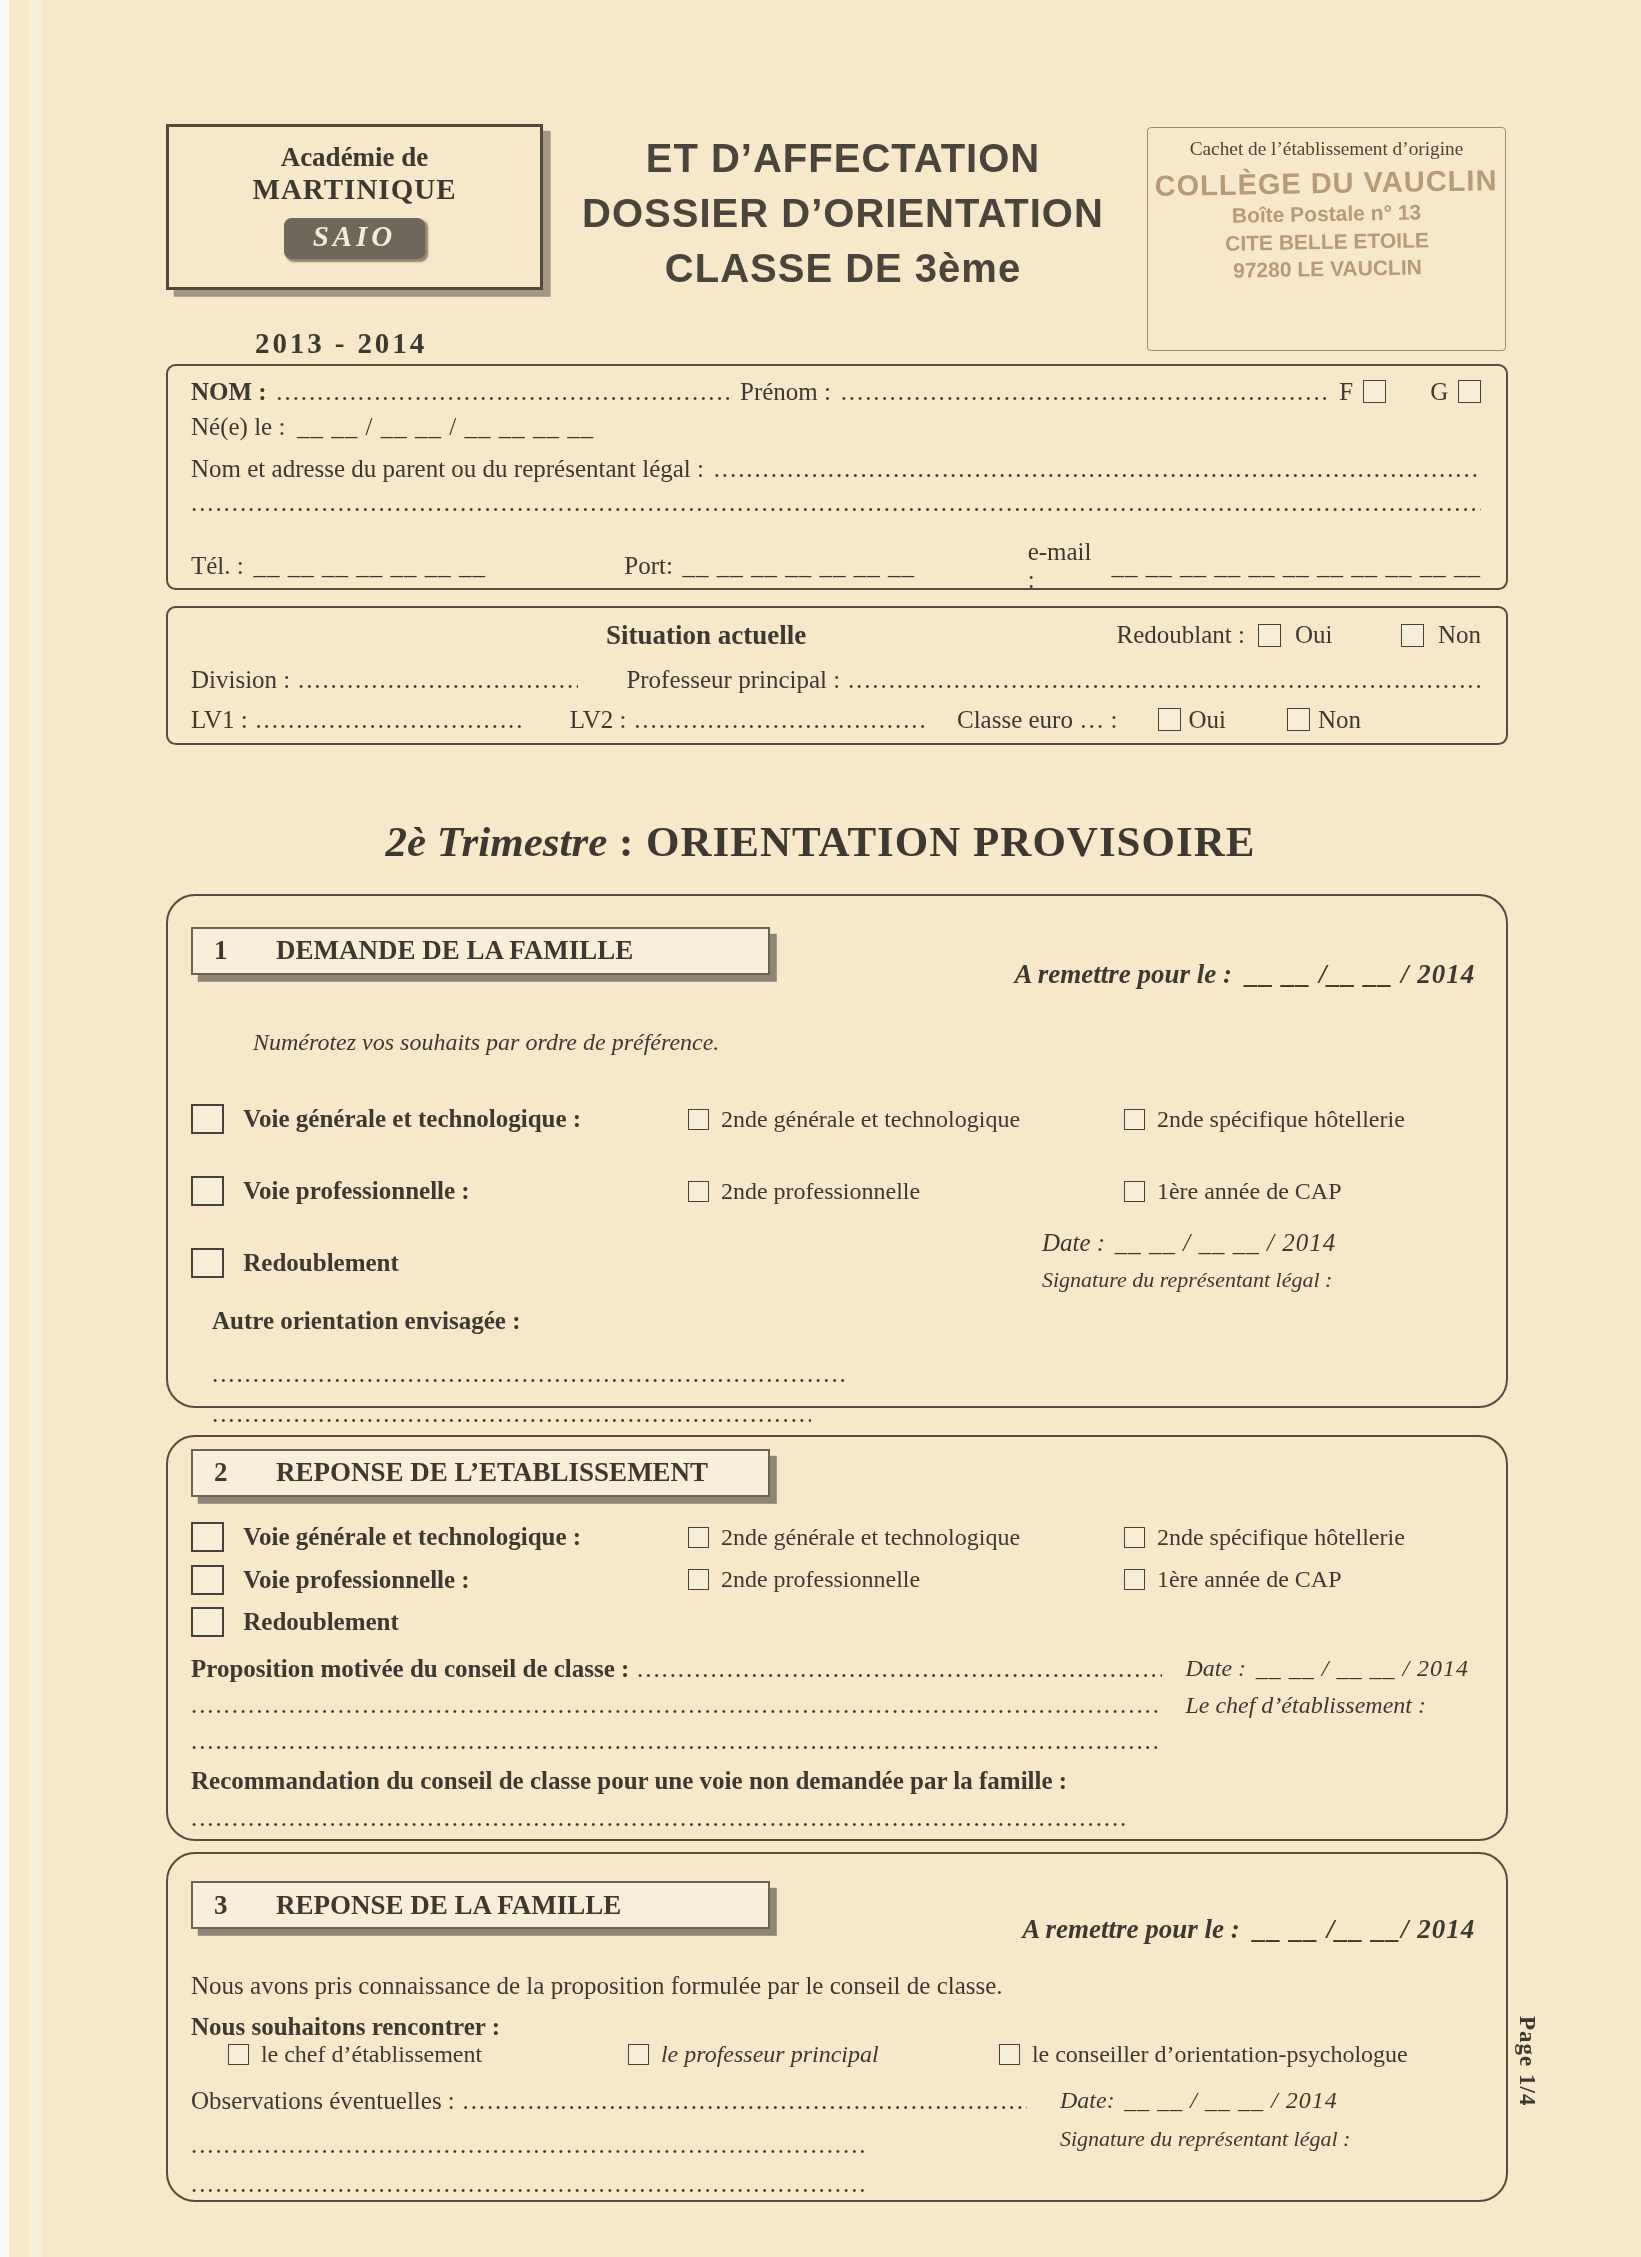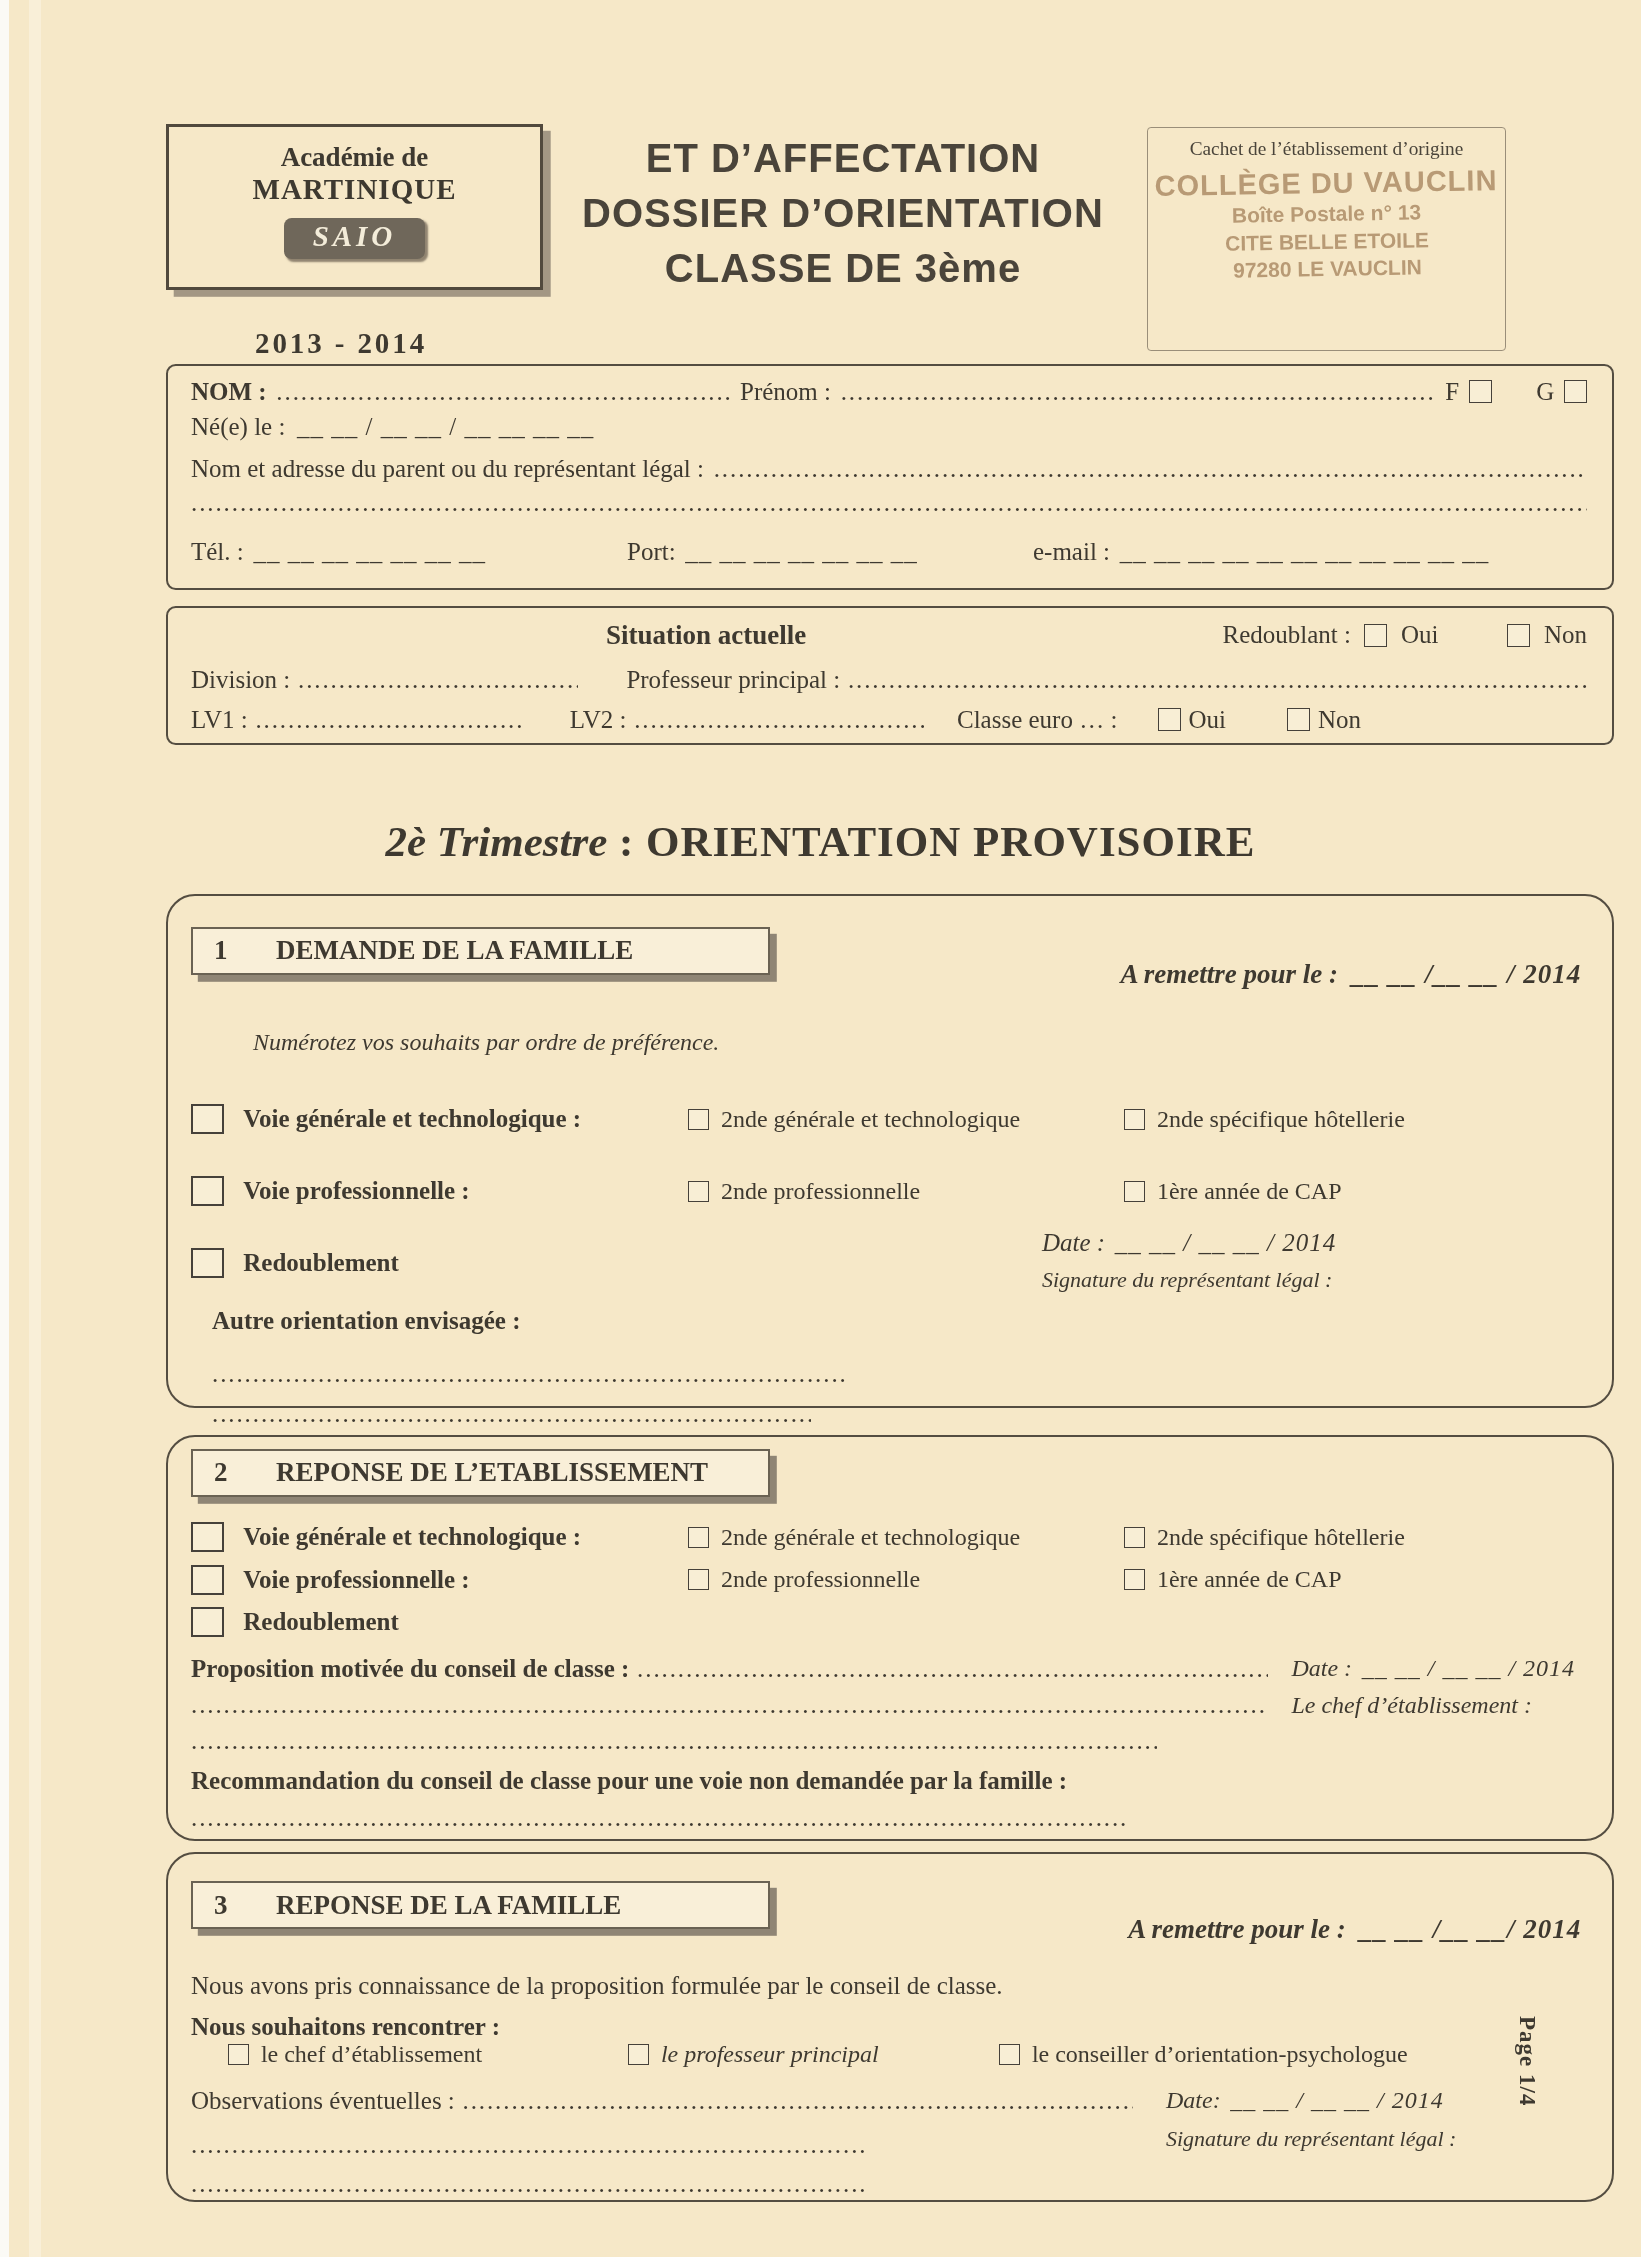--- a/index.html
+++ b/index.html
@@ -22,21 +22,21 @@
   .stamp{position:absolute;left:1147px;top:127px;width:359px;height:224px;border:1.9px solid #9a8e79;
          border-radius:3.9px;text-align:center;padding:9.7px 5.8px;box-sizing:border-box;}
   .stamp .caption{font-size:19.3px;color:#4a443a;}
   .impress{margin-top:7.7px;transform:rotate(-1deg);color:#b3946f;font-family:"Liberation Sans",sans-serif;
            font-weight:bold;opacity:.92;}
   .impress .s1{font-size:29px;letter-spacing:1px;}
   .impress .s2{font-size:21px;line-height:1.32;}
   .year{position:absolute;left:207px;top:327px;font-size:29px;font-weight:bold;letter-spacing:2.9px;margin-left:48px;}
 
   
-  .fbox{position:absolute;left:166px;width:1448px;border:2.9px solid #544d41;padding:11.6px 25px 11.6px 23px;
+  .fbox{position:absolute;left:166px;width:1342px;border:2.9px solid #544d41;padding:11.6px 25px 11.6px 23px;
         font-size:25px;box-sizing:border-box;}
   .row{display:flex;align-items:center;}
   .gap8{gap:7.7px;} .gap10{gap:9.7px;} .gap12{gap:11.6px;}
   .dots{overflow:hidden;white-space:nowrap;letter-spacing:1.9px;}
   .dfx{flex:1 1 0;min-width:0;}
   .blank{white-space:nowrap;letter-spacing:1px;}
   .cb{flex:none;display:inline-block;width:21px;height:21px;border:1.9px solid #46413a;background:rgba(252,248,238,.35);}
   .cb-lg{width:29px;height:26px;border-width:2.9px;}
   .cb-sm{width:19.3px;height:19.3px;}
   .b{font-weight:bold;} .i{font-style:italic;}

